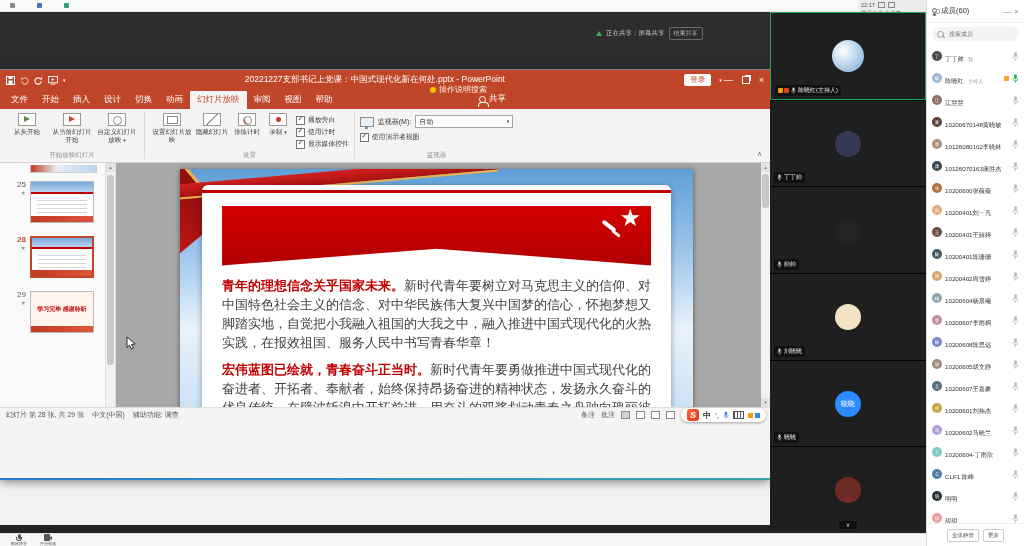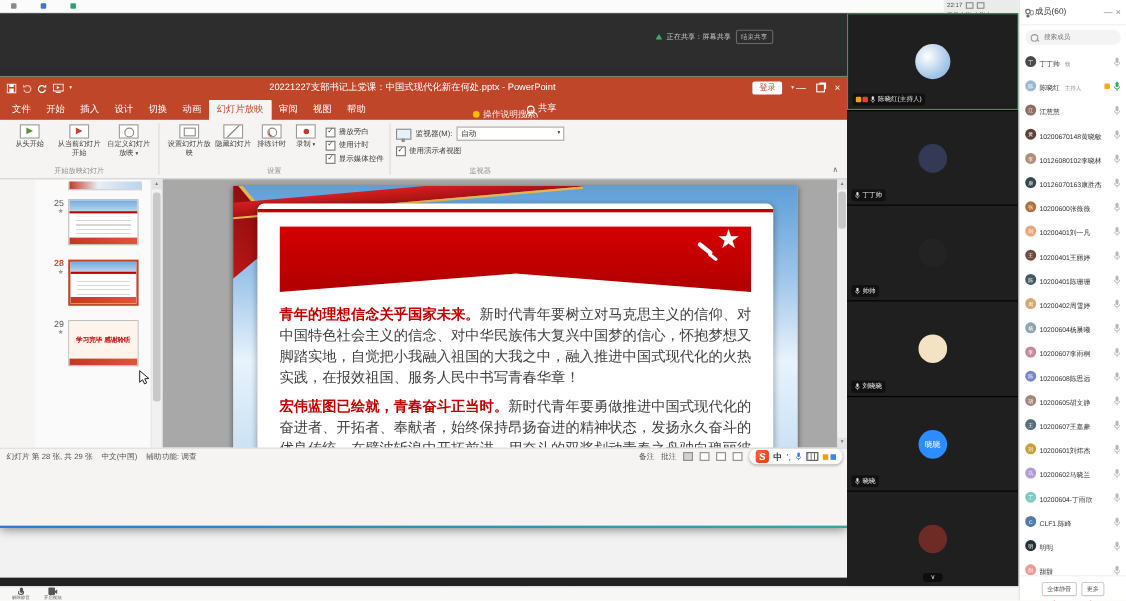--- a/index.html
+++ b/index.html
@@ -54,21 +54,21 @@
   .chkrow{display:flex;align-items:center;gap:3px;font-size:6.8px;color:#3b3b3b;white-space:nowrap;}
   .chk{width:7px;height:7px;border:1px solid #767676;background:#fff;position:relative;flex:none;}
   .chk::after{content:"\2713";position:absolute;left:0.5px;top:-1.5px;font-size:7px;color:#444;}
   .mongrp .rbody{flex-direction:column;gap:4px;padding-top:6px;}
   .monrow{display:flex;align-items:center;gap:4px;font-size:7px;color:#3b3b3b;white-space:nowrap;}
   .micon-mon{width:12px;height:8px;border:1px solid #8a8a8a;background:#e8f0f8;position:relative;flex:none;}
   .micon-mon::after{content:"";position:absolute;left:4px;bottom:-3px;width:3px;height:3px;background:#8a8a8a;}
   .msel{width:98px;height:13px;border:1px solid #a7a5a2;background:#fff;display:flex;align-items:center;justify-content:space-between;padding:0 3px;box-sizing:border-box;font-size:7px;color:#333;}
   .collapse{position:absolute;right:8px;bottom:4px;font-size:7px;color:#666;}
   
-  .pptmain{height:244px;display:flex;margin-left:32px;}
+  .pptmain{height:244px;display:flex;}
   .thumbs{width:106px;background:#fafafa;border-right:1px solid #e0e0e0;padding-top:2px;box-sizing:border-box;overflow:hidden;}
   .thumb-sliver{margin:0 8px 8px 30px;height:7px;background:linear-gradient(90deg,#c23a22,#e8eef5 40%,#b9d4ef);border:1px solid #ccc;border-top:none;}
   .titem{display:flex;gap:4px;margin:0 6px 13px 6px;}
   .tnumcol{width:20px;text-align:right;font-size:8px;color:#5a5a5a;line-height:1.1;}
   .tnumcol .star{font-size:6px;color:#9a9a9a;display:block;}
   .titem.sel .tnum{color:#c05131;font-weight:bold;}
   .tthumb{width:64px;height:42px;background:#fff;border:1px solid #bbb;box-sizing:border-box;overflow:hidden;position:relative;}
   .titem.sel .tthumb{border:2px solid #c0462a;}
   .mini-top{height:30%;background:linear-gradient(#76a9dd,#b9d4ef);border-bottom:2px solid #c00000;box-sizing:border-box;}
   .mini-mid{height:50%;background:repeating-linear-gradient(#fff 0 3px,#d8d8d8 3px 4px);margin:3px 6px 0;}
@@ -261,21 +261,21 @@
 
       <span class="tab active">幻灯片放映</span>
 
       <span class="tab">审阅</span>
 
       <span class="tab">视图</span>
 
       <span class="tab">帮助</span>
     </div>
 
-  <div class="abs" style="left:420px;top:28px;display:flex;align-items:center;">
+  <div class="abs" style="left:420px;top:14px;display:flex;align-items:center;">
     <span class="bulbwrap">
         <span class="bulb"></span>
         <span>操作说明搜索</span>
       </span>
   </div>
   <div class="abs" style="right:264px;top:23px;display:flex;align-items:center;gap:3px;color:#fff;">
     <span class="personic"></span>
     <span style="font-size:8.5px;">共享</span>
   </div>
 

